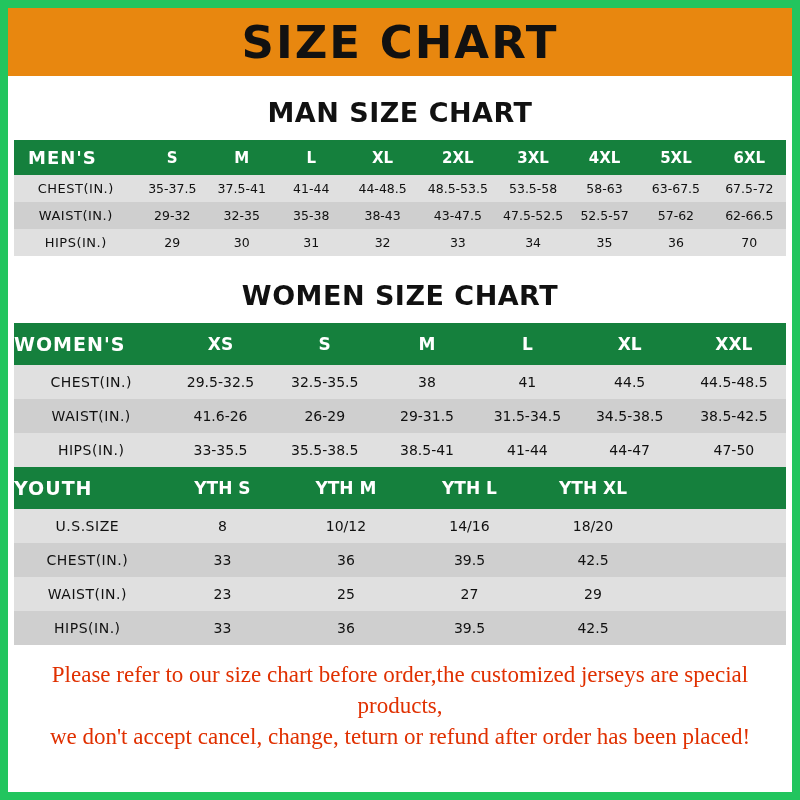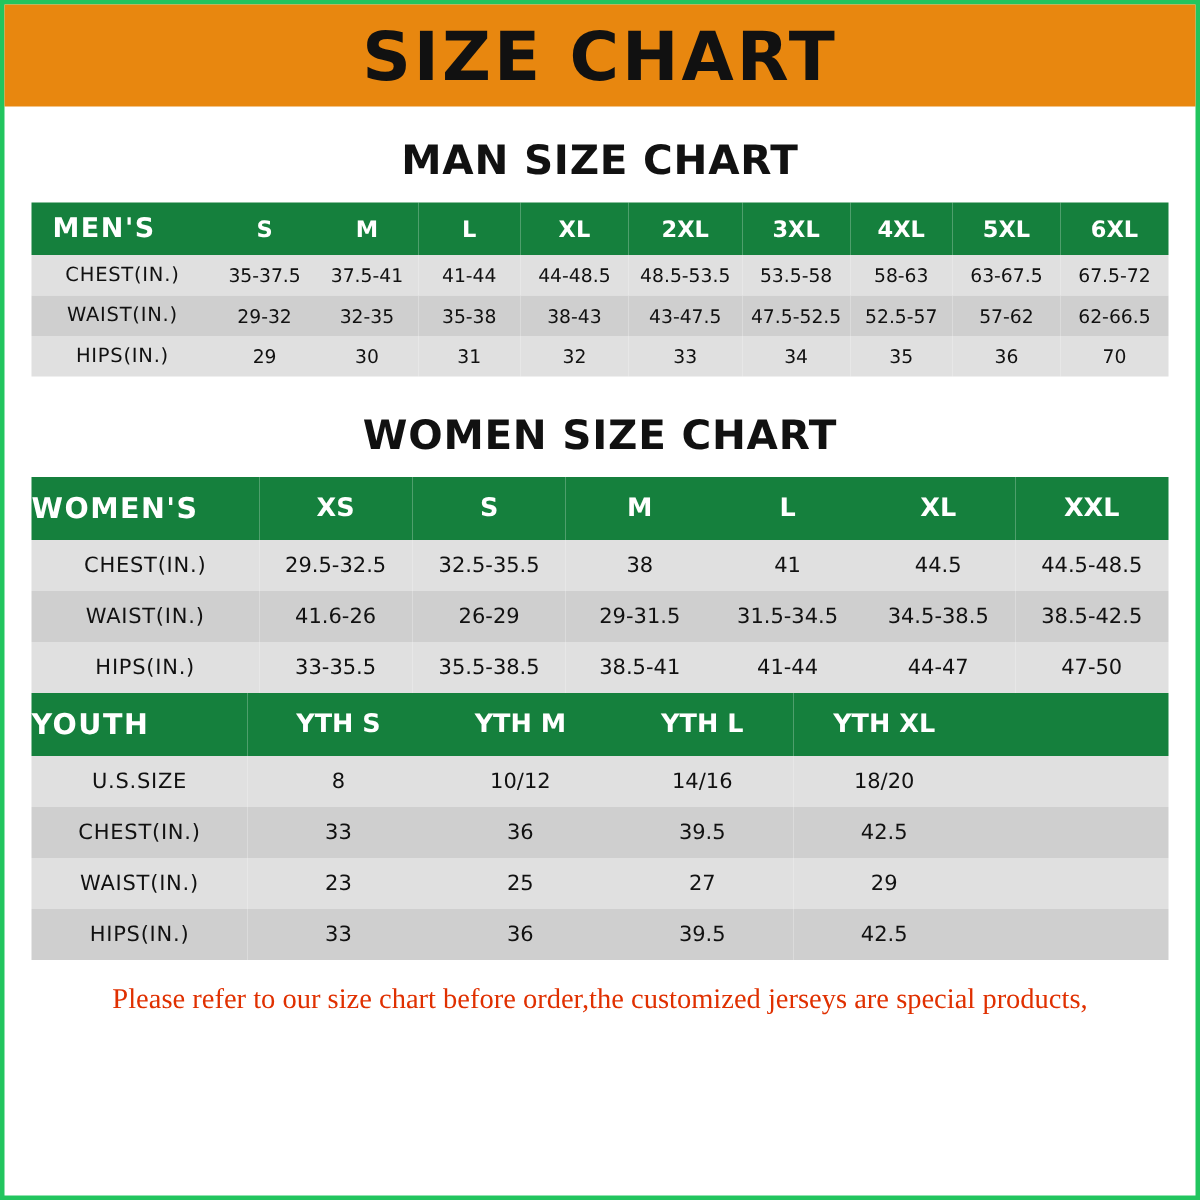--- a/index.html
+++ b/index.html
@@ -11,21 +11,21 @@
     height: 800px;
     background: #ffffff;
     font-family: "Liberation Sans", sans-serif;
     overflow: hidden;
   }
   .page {
     position: relative;
     width: 800px;
     height: 800px;
     box-sizing: border-box;
-    border: 3px solid #22c55e;
+    border: 8px solid #22c55e;
     background: #ffffff;
     display: flex;
     flex-direction: column;
   }
   .banner {
     background: #E8870F;
     height: 68px;
     display: flex;
     align-items: center;
     justify-content: center;
@@ -34,21 +34,21 @@
   .banner-title {
     font-family: "DejaVu Sans", sans-serif;
     font-weight: bold;
     font-size: 45px;
     letter-spacing: 2px;
     color: #111111;
     line-height: 1;
   }
   .content {
     flex: 1 1 auto;
-    padding: 0 18px;
+    padding: 0 6px;
     display: flex;
     flex-direction: column;
   }
   .section-title {
     text-align: center;
     font-family: "DejaVu Sans", sans-serif;
     font-weight: bold;
     font-size: 27px;
     color: #111111;
     letter-spacing: 0.5px;
@@ -113,21 +113,21 @@
   #youth-table tr.body-row td.label-cell { font-size: 14px; }
   #youth-table tr.body-row td { padding: 9px 0; }
   #youth-table tr.head-row th { padding: 10px 0; }
 
   .footer-note {
     margin: 0;
     padding: 14px 16px 0 16px;
     text-align: center;
     color: #E03000;
     font-family: "Liberation Serif", serif;
-    font-size: 19px;
+    font-size: 23px;
     line-height: 1.35;
   }
   .footer-note .line { display: block; }
 </style>
 </head>
 <body>
 
 <div class="page">
 
   <div class="banner">
@@ -301,16 +301,17 @@
             <td>36</td>
             <td>39.5</td>
             <td>42.5</td>
             <td></td>
           </tr>
         </tbody>
     </table>
 
     <div class="footer-note">
       <span class="line">Please refer to our size chart before order,the customized jerseys are special products,</span>
+      <span class="line">we don't accept cancel, change, teturn or refund after order has been placed!</span>
     </div>
 
   </div>
 </div>
 
 </body></html>

